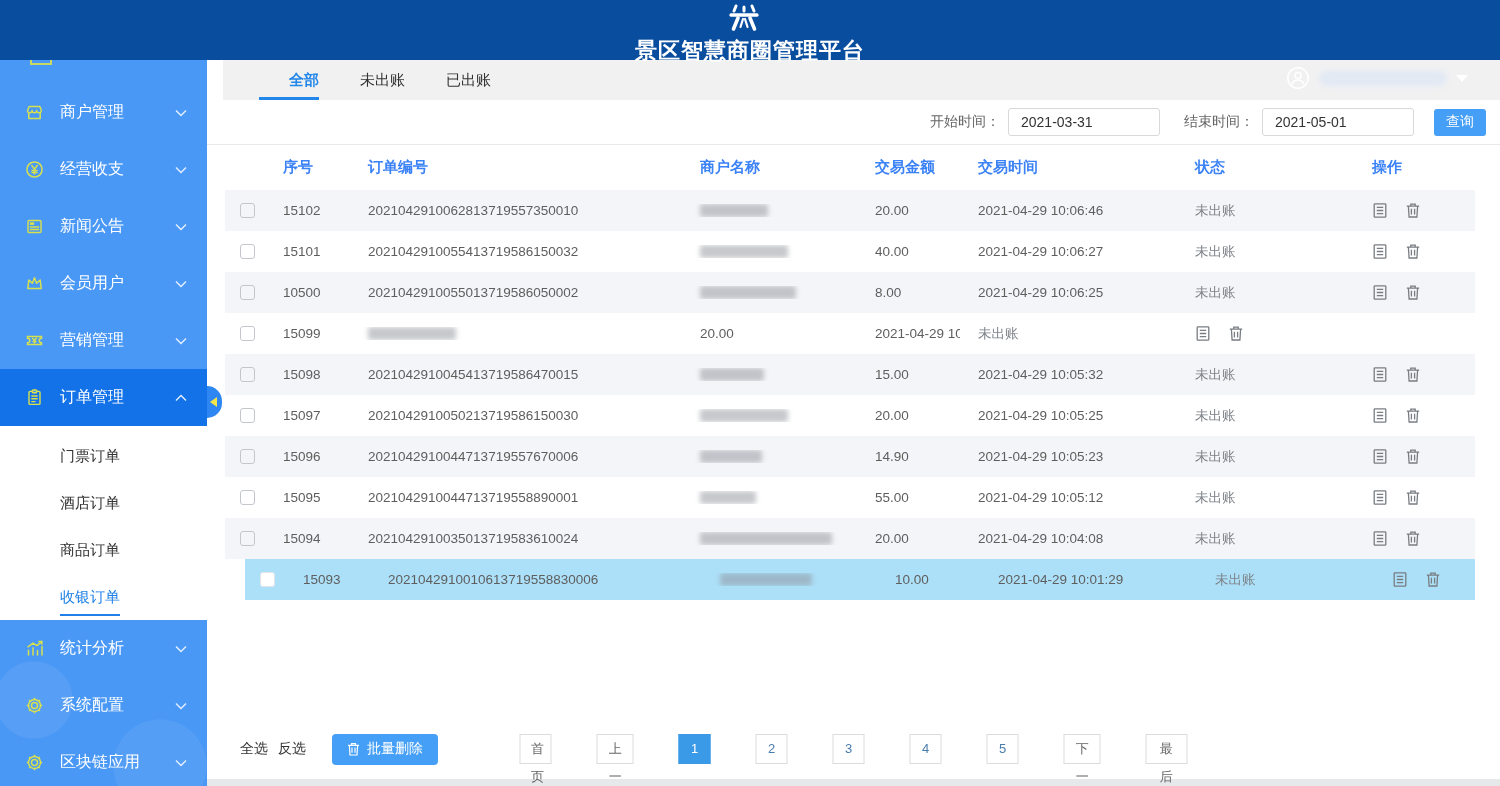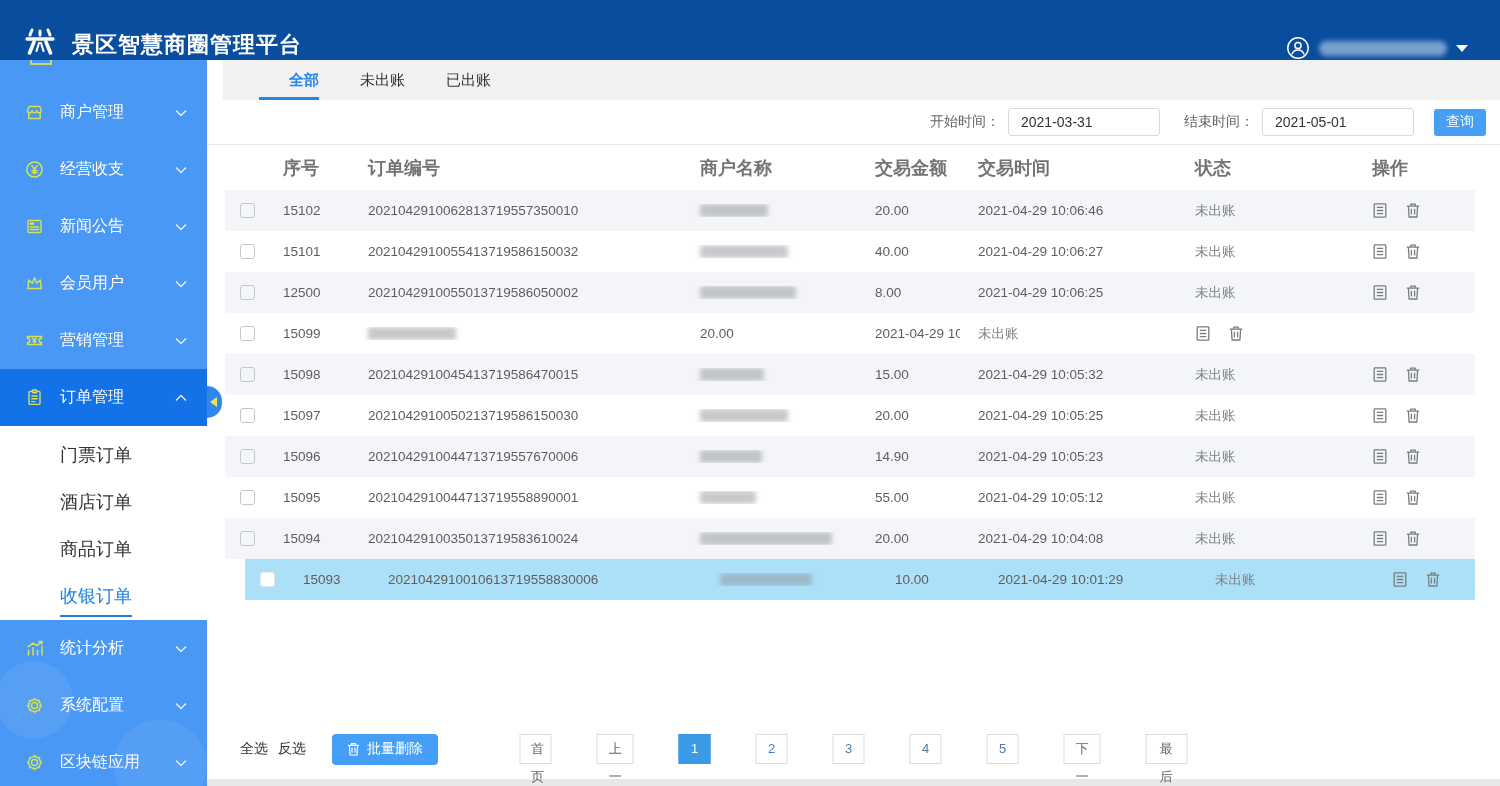--- a/index.html
+++ b/index.html
@@ -2,40 +2,40 @@
 <html><head>
 <meta charset="utf-8">
 <style>
   * { margin:0; padding:0; box-sizing:border-box; }
   html,body { width:1500px; height:786px; overflow:hidden; background:#fff;
               font-family:"Liberation Sans","DejaVu Sans",sans-serif; }
   .page { position:relative; width:1500px; height:786px; }
 
   
   .header { position:absolute; top:0; left:0; right:0; height:60px; background:#094d9e;
-            display:flex; align-items:flex-end; padding:0 20px; z-index:20; }
+            display:flex; align-items:center; padding:0 20px; z-index:20;flex-direction:column; }
   .logo { width:40px; height:36px; margin-right:12px; flex:0 0 auto; }
   .app-title { color:#fff; font-size:22px; font-weight:bold; letter-spacing:1px; }
   .header-right { margin-left:auto; display:flex; align-items:center; gap:9px; padding-right:12px; }
   .user-blob { width:128px; height:15px; border-radius:8px; background:rgba(215,228,246,.55); filter:blur(2.5px); }
   .caret-down { width:0; height:0; border-left:6px solid transparent; border-right:6px solid transparent; border-top:7px solid #fff; }
 
   
   .sidebar { position:absolute; left:0; top:60px; bottom:0; width:207px; background:#4a98f5; color:#fff; z-index:10;
              background-image:radial-gradient(circle at 34px 640px, rgba(255,255,255,.07) 0 38px, transparent 39px),
                               radial-gradient(circle at 160px 706px, rgba(255,255,255,.06) 0 46px, transparent 47px); }
   .partial-item { height:5px; margin:0 0 19px 30px; width:22px; border-left:2px solid #d7e04e;
                   border-right:2px solid #d7e04e; border-bottom:2px solid #d7e04e; opacity:.9; }
   .side-item { display:flex; align-items:center; height:57px; padding:0 20px 0 24px; cursor:pointer; }
   .side-item.active { background:#1372e8; }
   .side-icon { width:21px; height:21px; margin-right:15px; flex:0 0 auto; }
   .side-label { font-size:16px; }
   .chev { margin-left:auto; width:12px; height:8px; }
   .submenu { background:#fff; padding:6px 0 0; }
-  .sub-item { height:47px; line-height:47px; padding-left:60px; font-size:18px; color:#333; cursor:pointer; }
+  .sub-item { height:47px; line-height:47px; padding-left:60px; font-size:15px; color:#333; cursor:pointer; }
   .sub-item .ul-wrap { display:inline-block; line-height:normal; }
   .sub-item.active { color:#1e80e8; }
   .sub-item.active .ul-wrap { border-bottom:2px solid #1e80e8; padding-bottom:7px; }
   .collapse-handle { position:absolute; left:207px; top:386px; width:15px; height:32px; background:#2d86f1;
                      border-radius:0 32px 32px 0; z-index:15; display:flex; align-items:center; cursor:pointer; }
   .tri-left { width:0; height:0; border-top:5px solid transparent; border-bottom:5px solid transparent;
               border-right:7px solid #f5e44a; margin-left:3px; }
 
   
   .main { position:absolute; left:207px; top:60px; right:0; bottom:0; background:#fff; display:flex; flex-direction:column; }
@@ -53,21 +53,21 @@
                 font-size:14px; color:#333; margin-left:8px; background:#fff; }
   .search-btn { margin-left:20px; width:52px; height:27px; background:#459ff6; color:#fff; border:none;
                 border-radius:3px; font-size:14px; cursor:pointer; }
 
   
   .table-wrap { padding:0 25px 0 18px; }
   .t-row { display:grid; grid-template-columns:40px 85px 332px 175px 103px 217px 177px 1fr;
            align-items:center; height:41px; }
   .t-head { height:45px; font-weight:bold; color:#262626; font-size:14px; }
   .cell { padding-left:18px; overflow:hidden; white-space:nowrap; font-size:13.5px; color:#5e5e5e; }
-  .t-head .cell { font-size:18px; color:#737373;font-family:Liberation Mono, monospace; }
+  .t-head .cell { font-size:15px; color:#3b82f6;font-family:Liberation Mono, monospace; }
   .cb-cell { padding-left:15px; }
   .t-row.alt { background:#f4f5f8; }
   .t-row.hl  { background:#ace0f8;margin-left:20px; }
   .checkbox { width:15px; height:15px; border:1px solid #c3c7cc; border-radius:3px; background:transparent; cursor:pointer; }
   .hl .checkbox { background:#fff; border-color:#e3e6e9; }
   .blur-blob { height:13px; background:#8e9299; opacity:.5; filter:blur(2.5px); border-radius:2px; }
   .status-cell { color:#7d8288; }
   .ops-cell { display:flex; gap:17px; align-items:center; }
   .op-icon { width:16px; height:17px; cursor:pointer; }
 
@@ -330,21 +330,21 @@
         <path d="M1.8 4.2 H14.2 M5.8 4.2 V2.2 H10.2 V4.2 M3.4 4.2 L4.1 15 H11.9 L12.6 4.2 M6.4 6.8 V12.6 M9.6 6.8 V12.6"></path>
       </g>
               </svg>
     </div>
   </div>
 
   <div class="t-row alt">
     <div class="cell cb-cell">
               <div class="checkbox"></div>
             </div>
-    <div class="cell">12500</div>
+    <div class="cell">10500</div>
     <div class="cell">2021042910055013719586050002</div>
     <div class="cell">
               <div class="blur-blob" style="width: 96px;"></div>
             </div>
     <div class="cell">8.00</div>
     <div class="cell">2021-04-29 10:06:25</div>
     <div class="cell status-cell">未出账</div>
     <div class="cell ops-cell">
       <svg class="op-icon" viewBox="0 0 16 17">
                 <g stroke="#787d82" stroke-width="1.3" fill="none">

